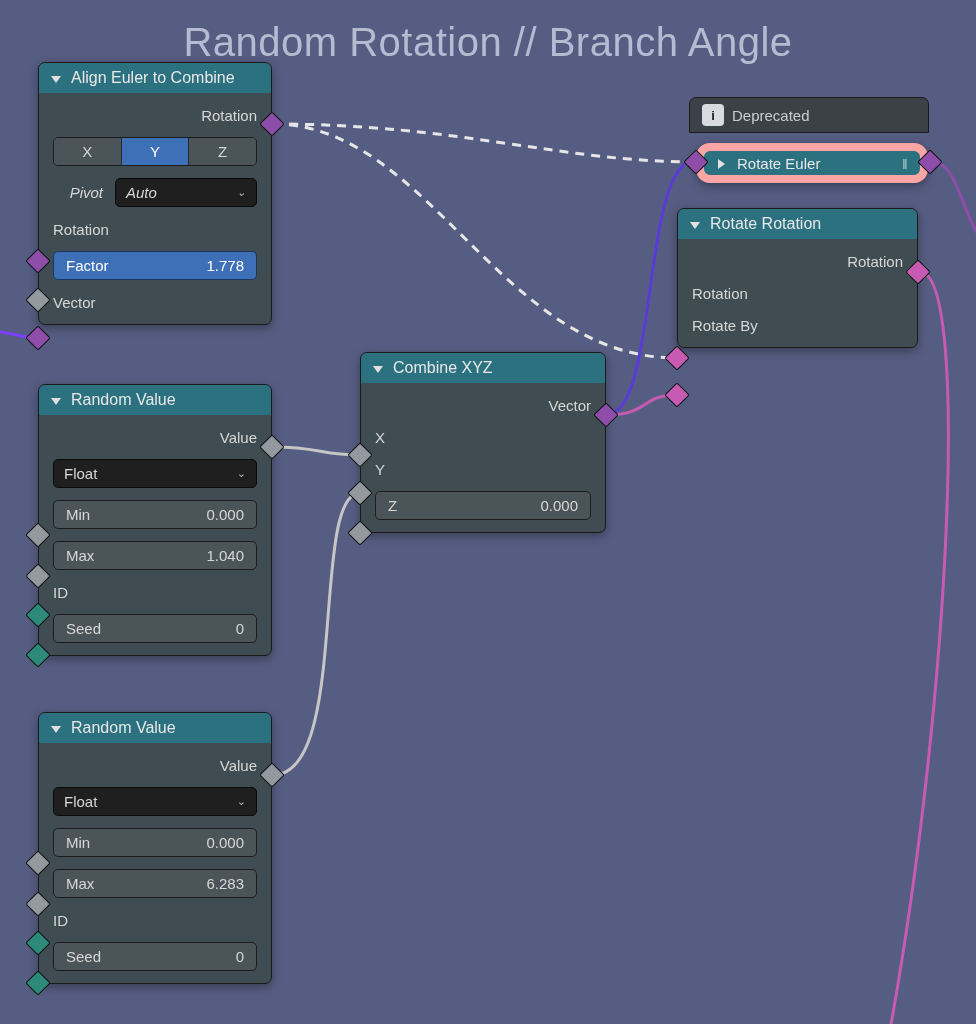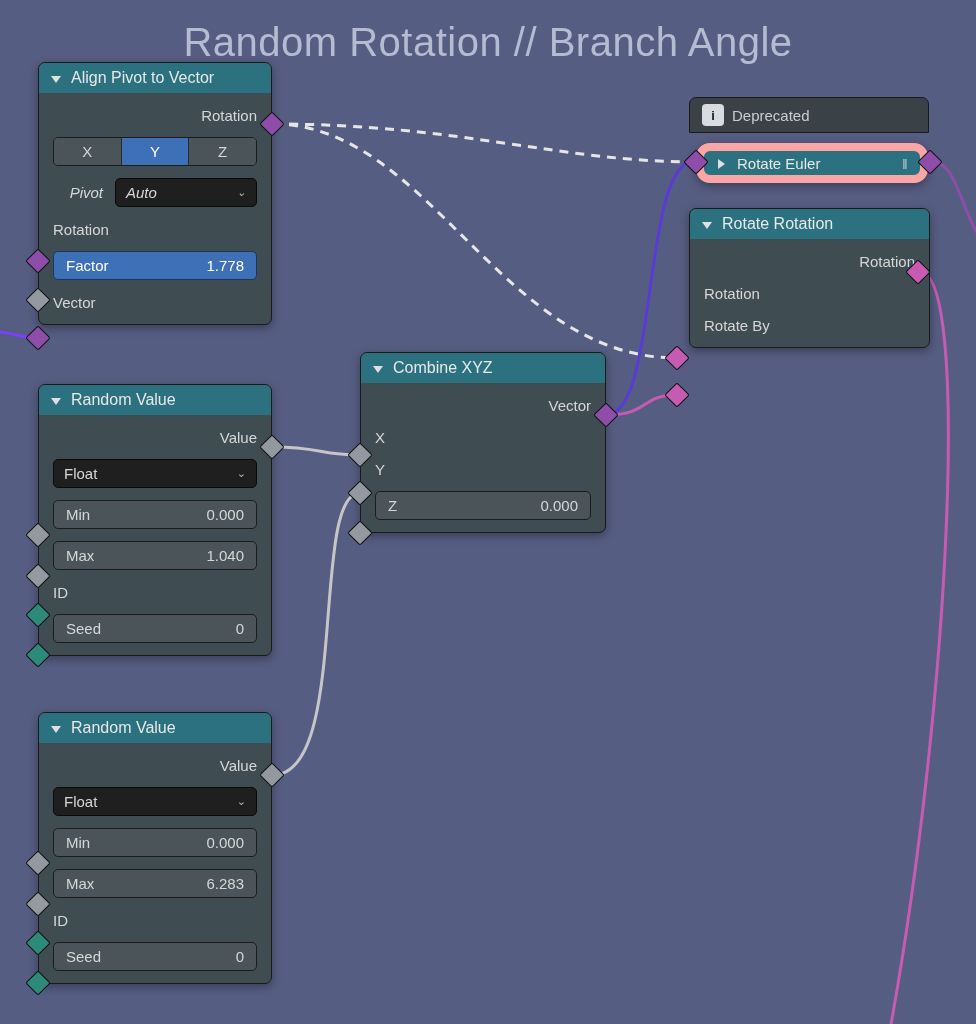--- a/index.html
+++ b/index.html
@@ -179,21 +179,21 @@
   <path d="M 932 162 C 960 162, 960 220, 990 250" stroke="#8d4da8" stroke-width="3" fill="none"></path>
 
   <path d="M 920 272 C 970 272, 950 700, 890 1030" stroke="#c75bb4" stroke-width="3" fill="none"></path>
 </svg>
 
 <div class="title">Random Rotation // Branch Angle</div>
 
 <div class="node" style="left:38px; top:62px; width:234px;">
   <div class="node-header">
     <span class="chev-down"></span>
-    <span>Align Pivot to Vector</span>
+    <span>Align Euler to Combine</span>
   </div>
   <div class="node-body">
     <div class="row right">
         <span class="lbl">Rotation</span>
       </div>
     <div class="row">
       <div class="seg">
         <div>X</div>
         <div class="active">Y</div>
         <div>Z</div>
@@ -231,21 +231,21 @@
 </div>
 
 <div class="collapsed-node" style="left:696px; top:143px; width:232px;height:40px;">
   <span class="chev-right"></span>
   <span>Rotate Euler</span>
   <span class="hbars">II</span>
 </div>
 <div class="socket purple" style="left:696px; top:162px;"></div>
 <div class="socket purple" style="left:930px; top:162px;"></div>
 
-<div class="node" style="left:677px; top:208px; width:241px;margin-left:12px;">
+<div class="node" style="left:677px; top:208px; width:241px;">
   <div class="node-header">
     <span class="chev-down"></span>
     <span>Rotate Rotation</span>
   </div>
   <div class="node-body">
     <div class="row right">
         <span class="lbl">Rotation</span>
       </div>
     <div class="row left">
         <span class="lbl">Rotation</span>

